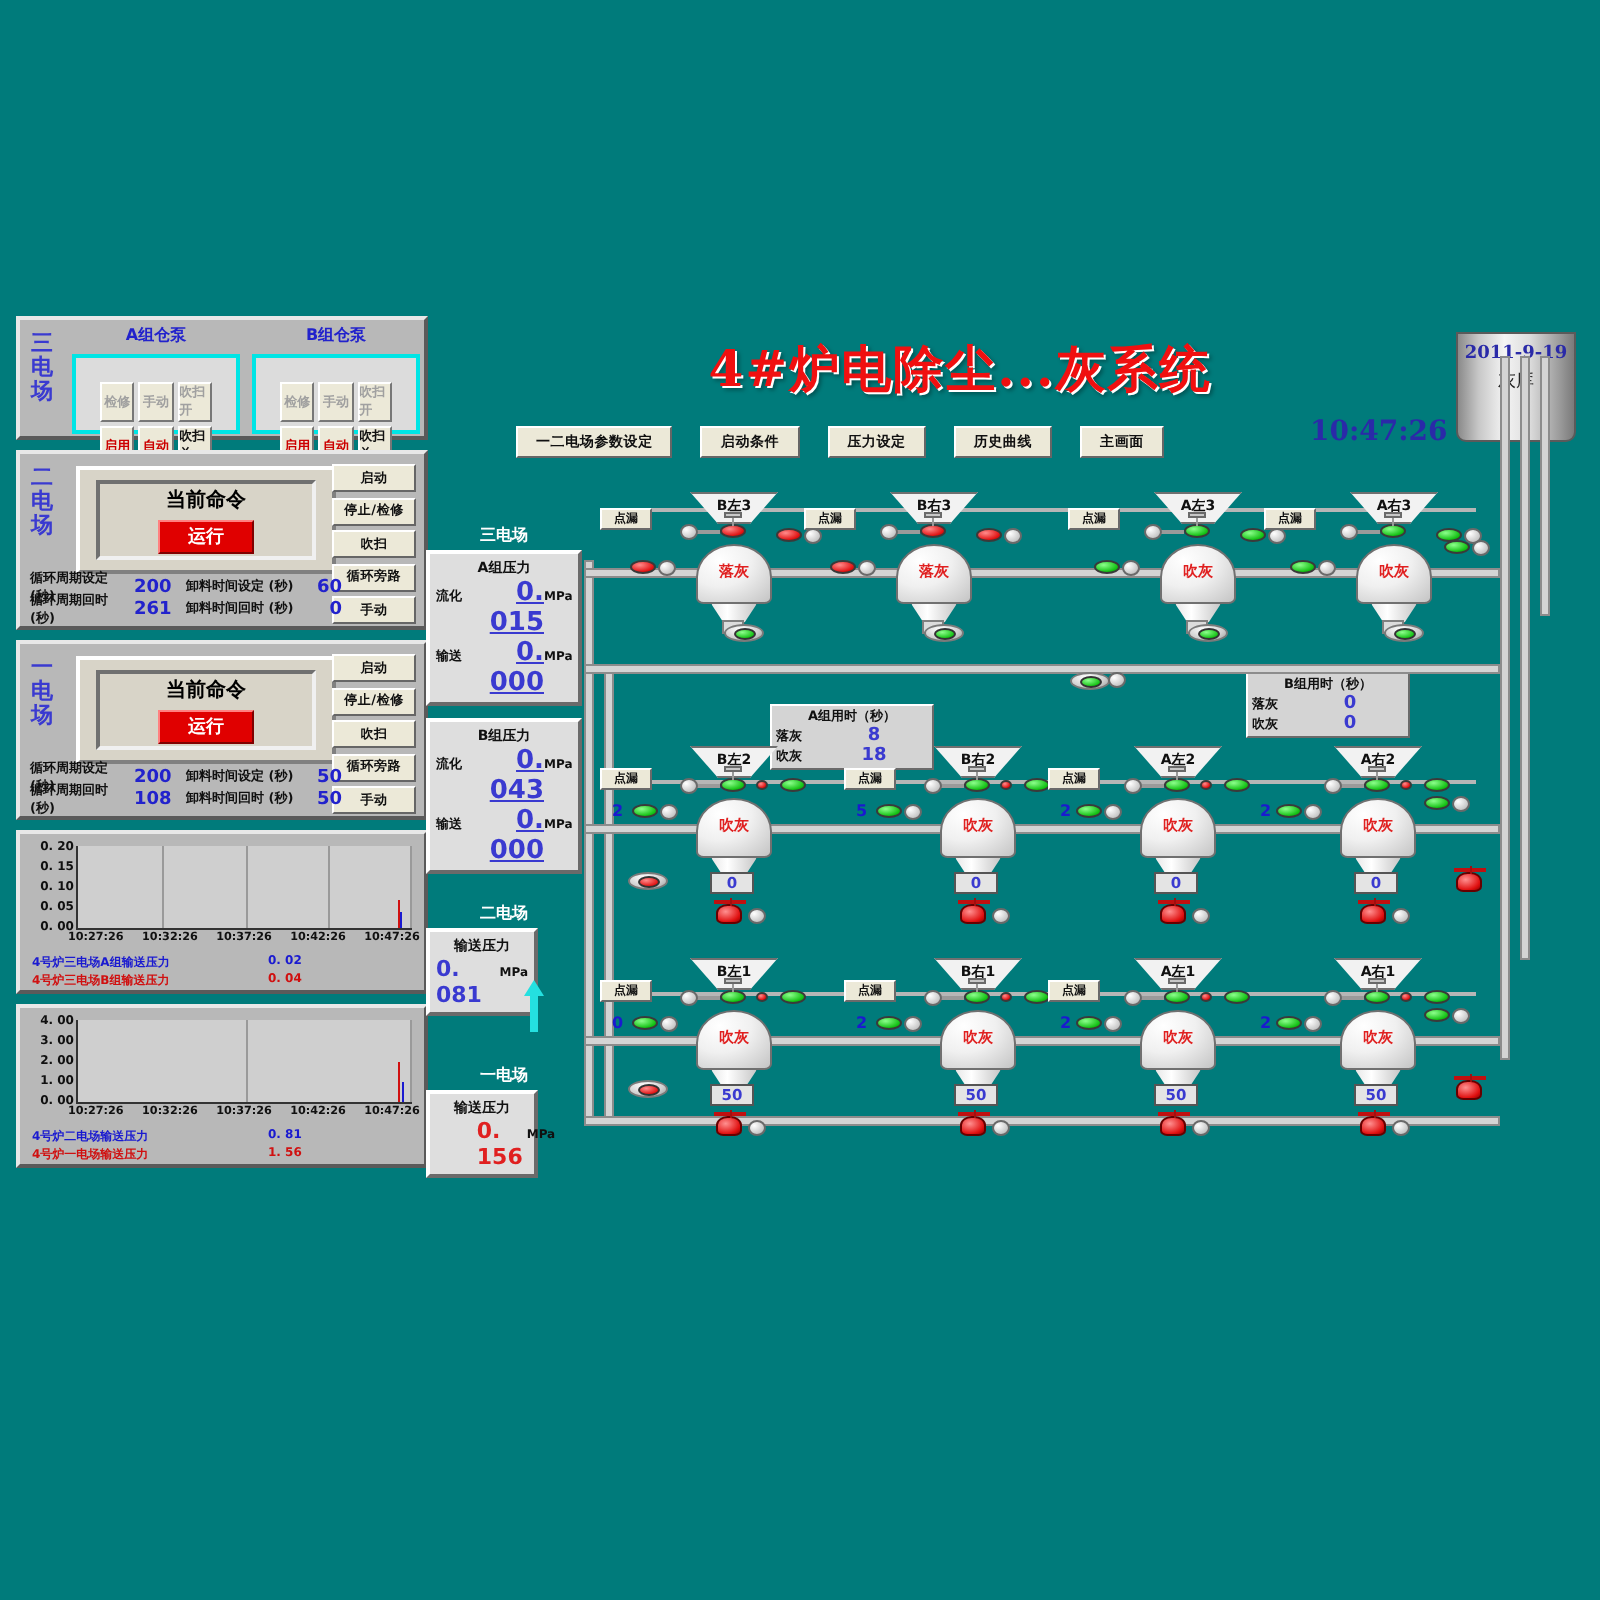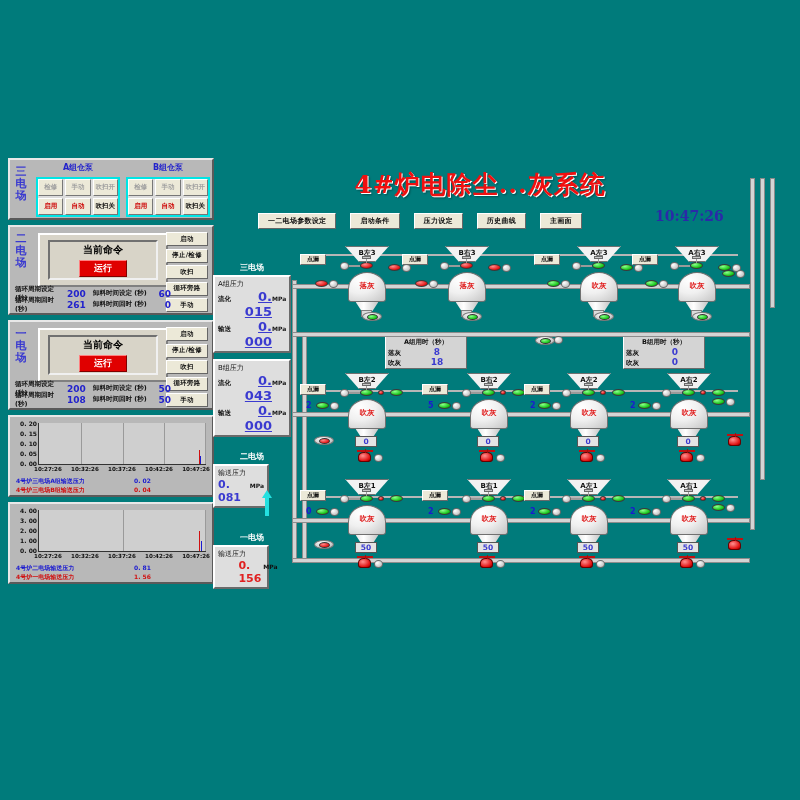--- a/index.html
+++ b/index.html
@@ -45,21 +45,21 @@
     line-height: 12px; text-align: center;
   }
 
   
   #three-field-panel { height: 62px; }
   .grp-title { color: #2222cc; font-size: 8px; font-weight: bold; text-align: center; }
   .grp-box {
     position: absolute; top: 17px; height: 40px;
     background: #dcdcdc;
     border: 2px solid #00e5e5;
-    padding: 0;
+    padding: 12px;
     display: grid; grid-template-columns: 1fr 1fr 1fr; grid-template-rows: 1fr 1fr; gap: 2px;
   }
   .gbtn {
     background: #ece9d8; font-size: 6.5px; font-weight: bold;
     display: flex; align-items: center; justify-content: center;
     border-top: 1px solid #fff; border-left: 1px solid #fff;
     border-right: 1px solid #777; border-bottom: 1px solid #777;
     cursor: pointer;
   }
   .gbtn.off { color: #a0a0a0; }
@@ -127,21 +127,21 @@
 
   
   #pressure-column { position: absolute; left: 213px; top: 262px; width: 78px; }
   .pc-title { color: #ffffff; font-size: 8px; text-align: center; margin-bottom: 2px; font-weight: bold; }
   .pbox {
     background: #dedede; position: relative;
     border-top: 2px solid #fff; border-left: 2px solid #fff;
     border-right: 2px solid #6a6a6a; border-bottom: 2px solid #6a6a6a;
     padding: 2px 3px; margin-bottom: 2px;
   }
-  .pbox-title { font-size: 7px; font-weight: normal; color: #101010; }
+  .pbox-title { font-size: 7px; font-weight: bold; color: #101010; text-align: center; }
   .pline { display: flex; align-items: baseline; font-size: 6.5px; font-weight: bold; color: #101010; }
   .pline .pl { width: 17px; }
   .pline .pv { flex: 1; color: #3a3ad0; font-size: 13px; text-align: right; text-decoration: underline; }
   .pline .pu { width: 14px; font-size: 6px; }
   .pbig { display: flex; align-items: baseline; justify-content: center; }
   .pbig .pv { color: #3a3ad0; font-size: 11px; font-weight: bold; }
   .pbig .pv.red { color: #e02020; margin-left: 34px; }
   .pbig .pu { font-size: 6px; font-weight: bold; color: #101010; margin-left: 2px; }
   .up-arrow { position: absolute; left: 48px; top: 228px; }
 
@@ -280,20 +280,24 @@
   <div id="nav-bar">
     <div class="btn">一二电场参数设定</div>
     <div class="btn">启动条件</div>
     <div class="btn">压力设定</div>
     <div class="btn">历史曲线</div>
     <div class="btn">主画面</div>
   </div>
 
   <div id="clock">10:47:26</div>
 
+  <div id="ash-silo">
+    <div class="sdate">2011-9-19</div>
+    <div class="sname">灰库</div>
+  </div>
 
   <div id="left-column">
 
     <div class="panel field-panel" id="three-field-panel" style="position:relative;width:206px;">
       <div class="field-label">三电场</div>
 
       <div style="position:absolute;left:26px;top:2px;width:84px;" class="grp-title">A组仓泵</div>
       <div class="grp-box" style="left:26px;width:84px;">
         <div class="gbtn off">检修</div>
         <div class="gbtn off">手动</div>
@@ -620,21 +624,21 @@
       </div>
     <div class="actuator" style="left:369px;top:40px;"></div>
     <div class="tee green" style="left:402px;top:72px;">
         <div class="plug"></div>
       </div>
     <div class="valve green" style="left:432px;top:30px;">
         <div class="body"></div>
       </div>
     <div class="actuator" style="left:446px;top:30px;"></div>
 
-    <div class="timer-box" style="left:95px;top:96px;">
+    <div class="timer-box" style="left:95px;top:112px;">
       <div class="tb-title">A组用时（秒）</div>
       <div class="tb-row">
         <span class="k">落灰</span>
         <span class="v">8</span>
       </div>
       <div class="tb-row">
         <span class="k">吹灰</span>
         <span class="v">18</span>
       </div>
     </div>

